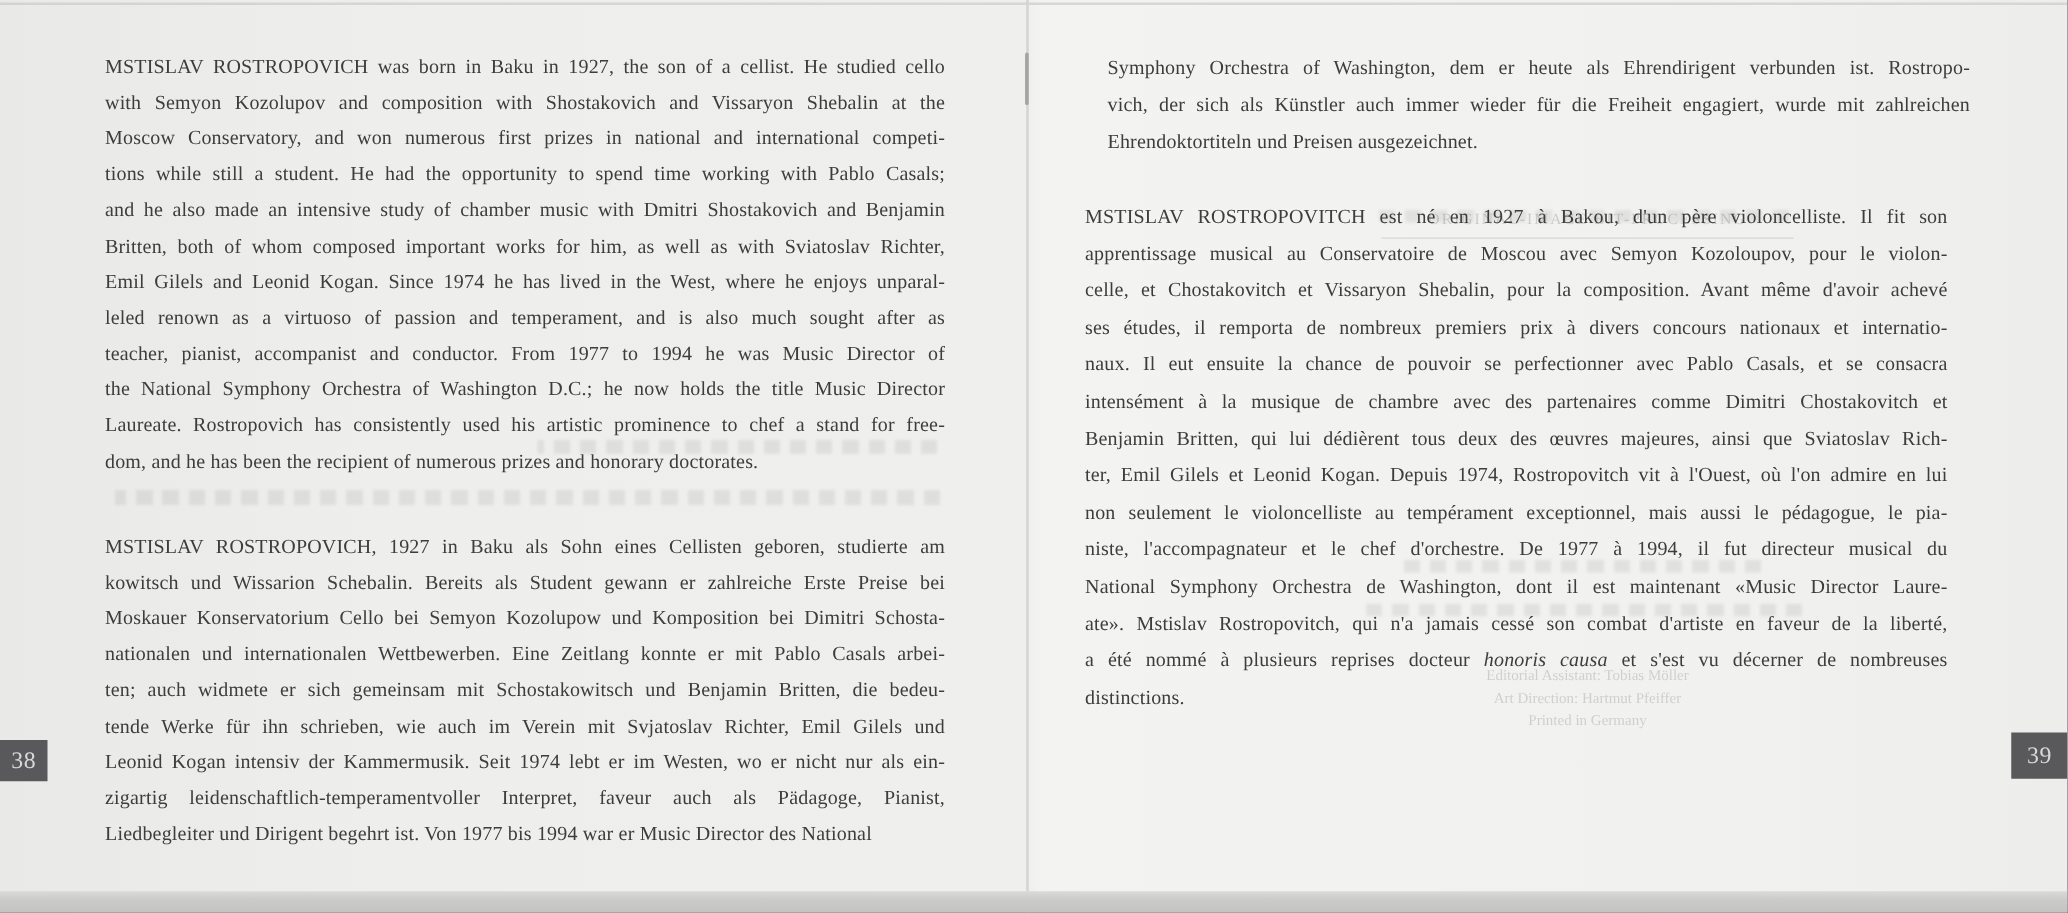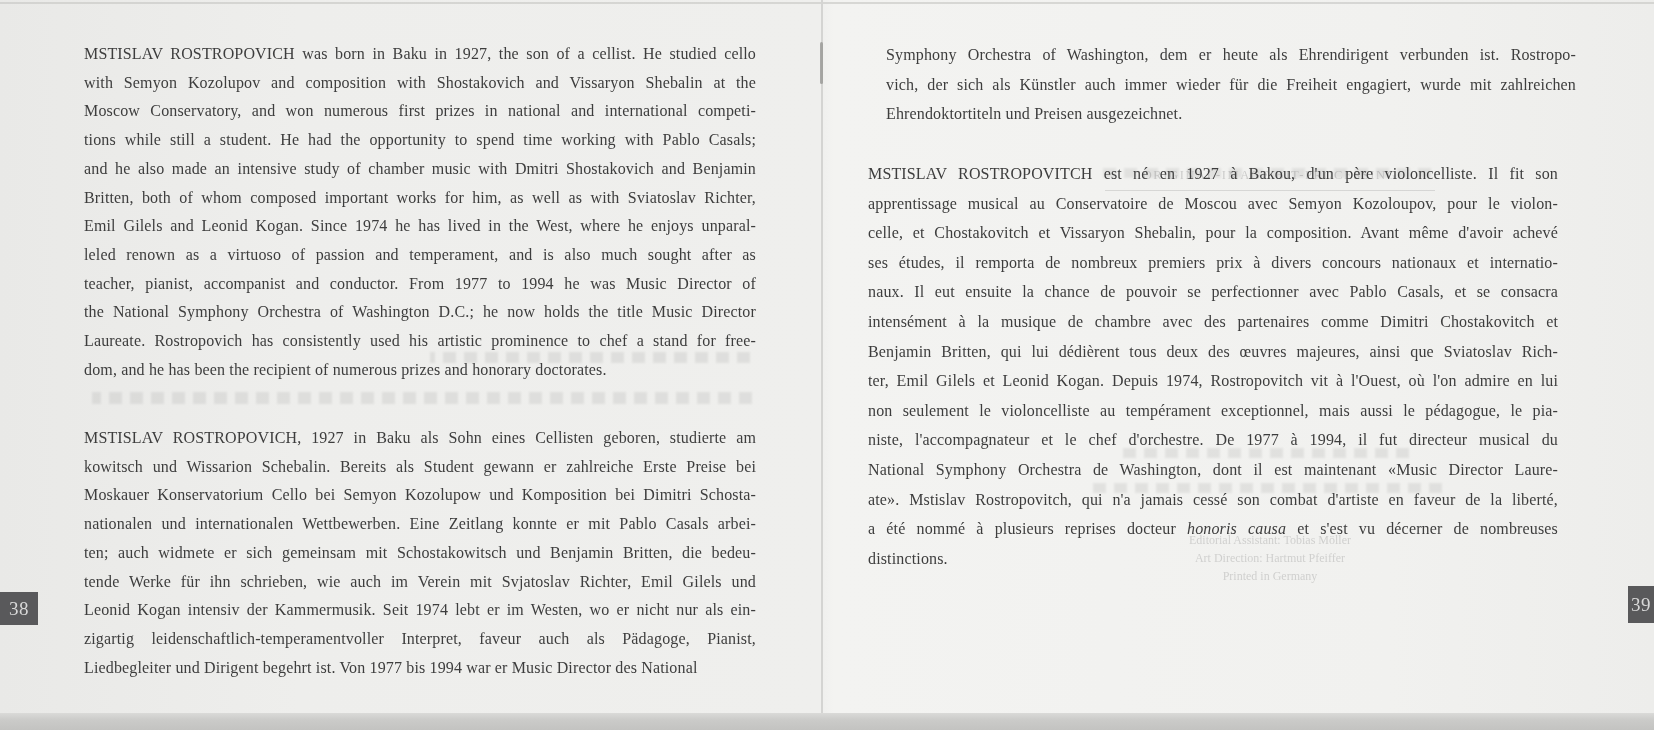--- a/index.html
+++ b/index.html
@@ -29,21 +29,21 @@
   .page.right .para .tline{line-height:29.6px;}
   .para.en {left:84px; top:40px; width:672px;}
   .para.de1{left:84px; top:424px;width:672px;}
   
   .para.de2{left:63px; top:40px; width:690px;}
   .para.fr {left:45px; top:159px;width:690px;}
 
   .page-badge{position:absolute;display:flex;align-items:center;justify-content:center;
     background:var(--badge-bg);color:var(--badge-fg);font-size:19px;letter-spacing:.5px;}
   .badge-38{left:0;top:592px;width:38px;height:33px;}
-  .badge-39{right:0;top:586px;width:26px;height:37px;margin-left:40px;}
+  .badge-39{right:0;top:586px;width:45px;height:37px;margin-left:40px;}
 
   
   .bleed-title-wrap{position:absolute;left:217px;top:120px;width:460px;text-align:center;
     color:#8e8e8e;opacity:.38;filter:blur(.6px);margin-top:48px;}
   .bleed-title{font-size:12.5px;letter-spacing:1.6px;}
   .bleed-rule{width:330px;height:1px;background:#9a9a9a;margin:7px auto 0 auto;opacity:.8;}
   .bleed-credits{position:absolute;left:217px;top:531px;width:460px;text-align:center;
     color:#8e8e8e;opacity:.34;filter:blur(.55px);font-size:12px;}
   .bleed-credits .tline{line-height:18px;font-family:Liberation Serif, serif;}
   .smudge{position:absolute;opacity:.12;filter:blur(1.1px);

